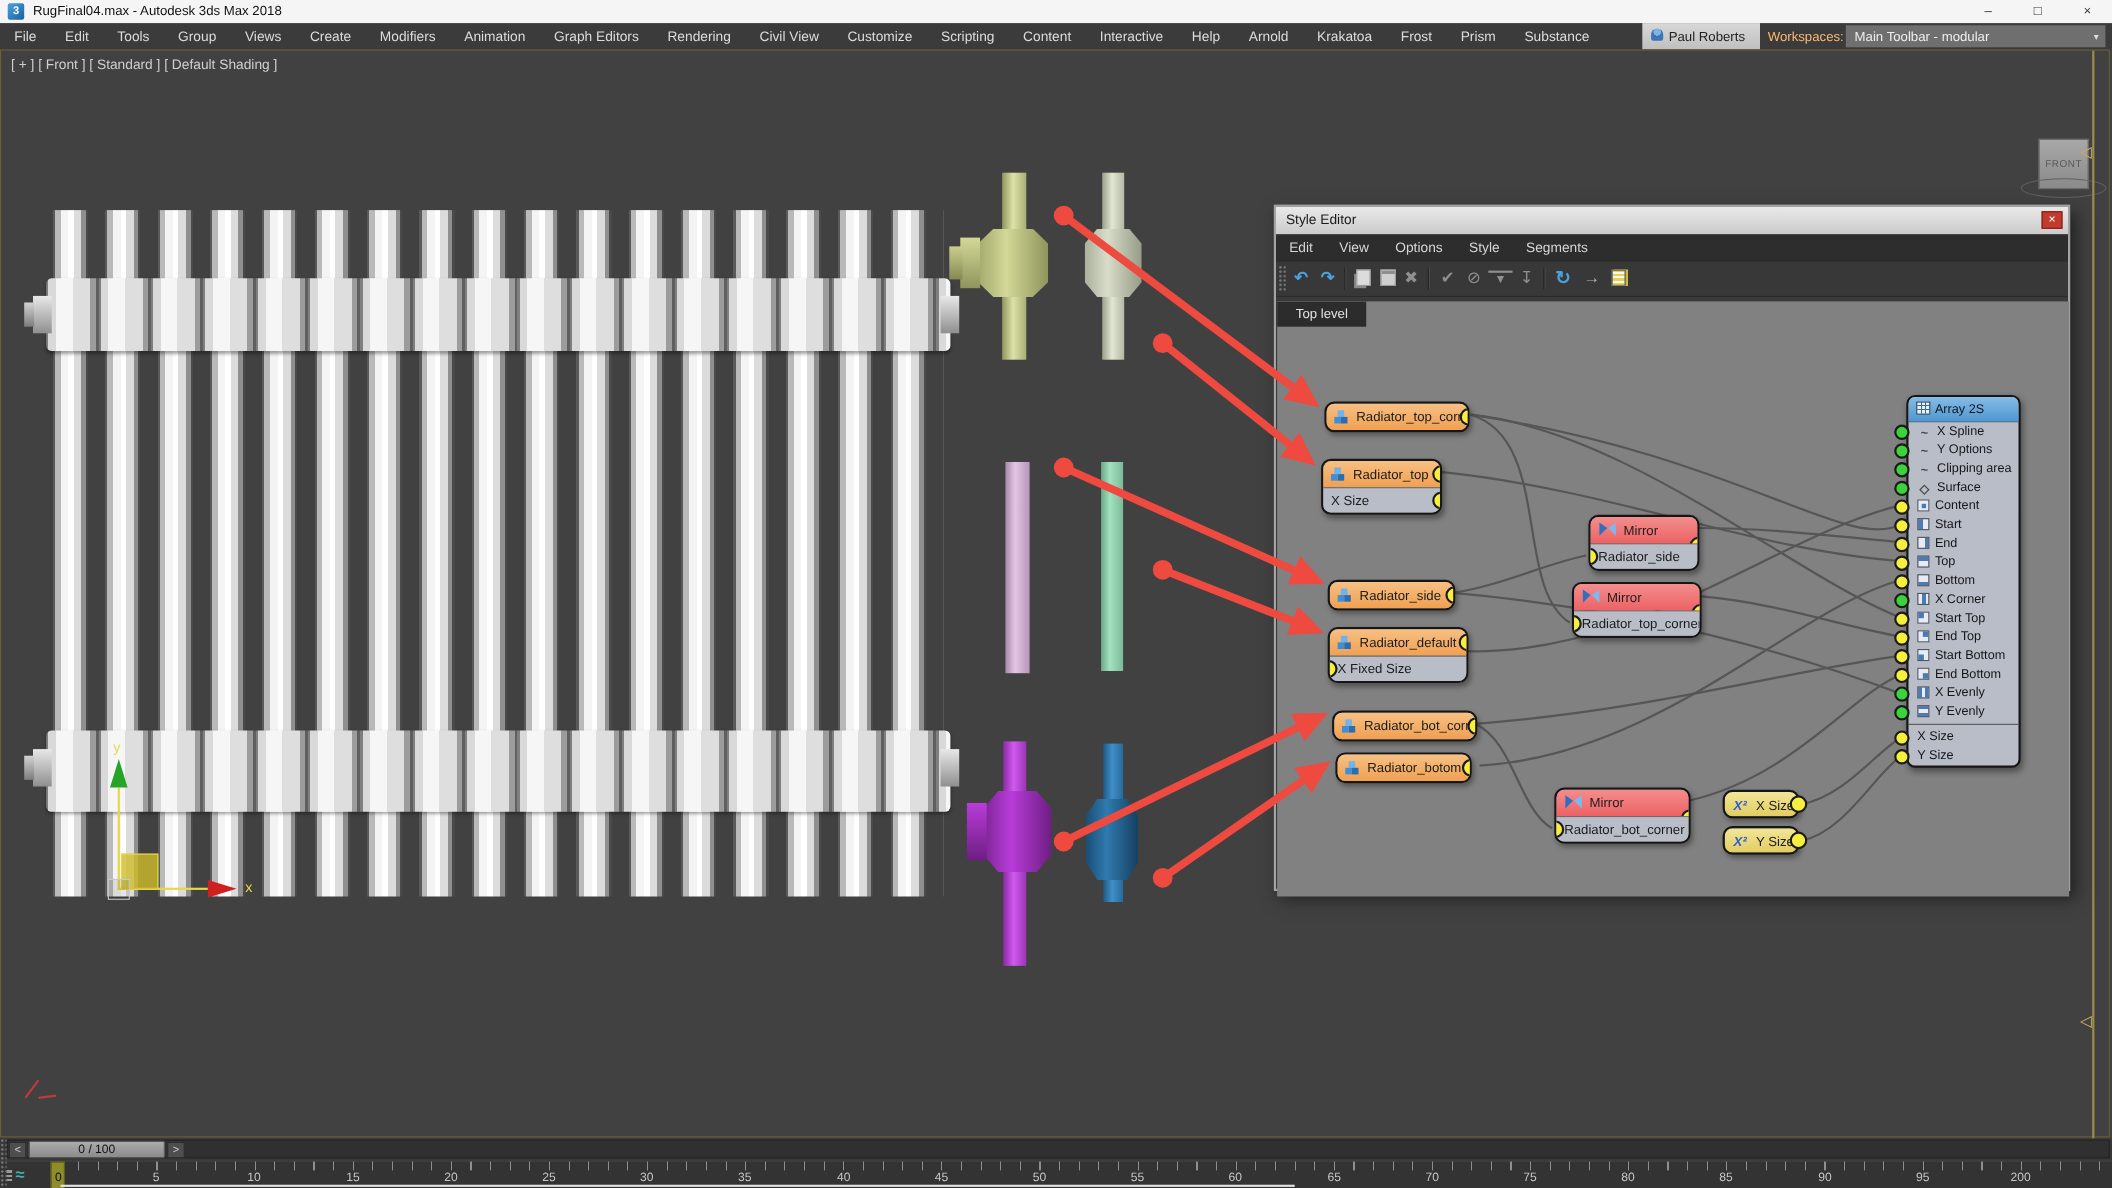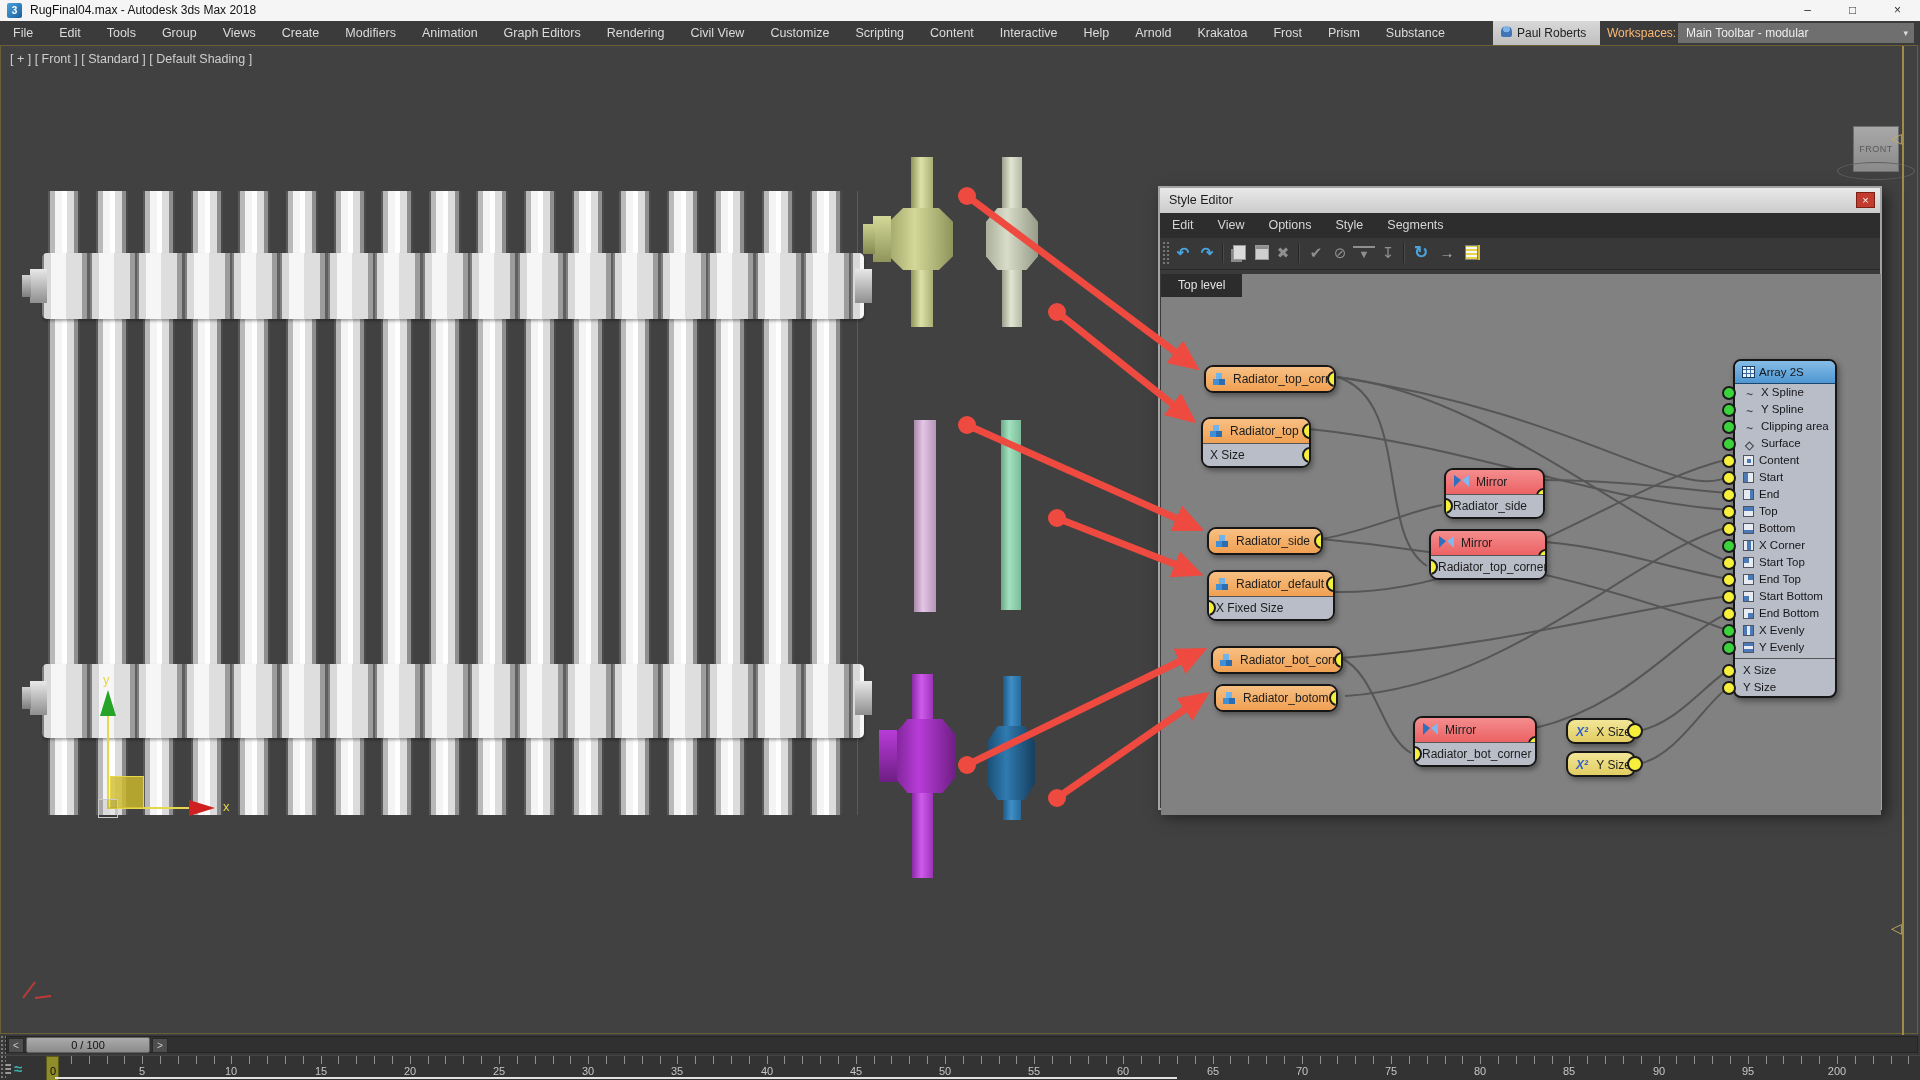--- a/index.html
+++ b/index.html
@@ -315,21 +315,21 @@
       </div>
       <div class="node op noparam" style="left:405px;top:477px;width:70px">
         <span class="x2">X²</span>
         <span class="nlabel">Y Size</span>
         <span class="dot out"></span>
       </div>
 
       <div class="arraynode" style="left:572px;top:85px;width:100px">
         <div class="ahead"><span class="grid-icon"></span><span>Array 2S</span></div>
         <div class="arow"><span class="port g"></span><span class="ric ric-spline">~</span><span>X Spline</span></div>
-        <div class="arow"><span class="port g"></span><span class="ric ric-spline">~</span><span>Y Spline</span></div>
+        <div class="arow"><span class="port g"></span><span class="ric ric-spline">~</span><span>Y Options</span></div>
         <div class="arow"><span class="port g"></span><span class="ric ric-spline">~</span><span>Clipping area</span></div>
         <div class="arow"><span class="port g"></span><span class="ric ric-surface">◇</span><span>Surface</span></div>
         <div class="arow"><span class="port y"></span><span class="ric ric-d"></span><span>Content</span></div>
         <div class="arow"><span class="port y"></span><span class="ric ric-start"></span><span>Start</span></div>
         <div class="arow"><span class="port y"></span><span class="ric ric-end"></span><span>End</span></div>
         <div class="arow"><span class="port y"></span><span class="ric ric-top"></span><span>Top</span></div>
         <div class="arow"><span class="port y"></span><span class="ric ric-bot"></span><span>Bottom</span></div>
         <div class="arow"><span class="port g"></span><span class="ric ric-xc"></span><span>X Corner</span></div>
         <div class="arow"><span class="port y"></span><span class="ric ric-st"></span><span>Start Top</span></div>
         <div class="arow"><span class="port y"></span><span class="ric ric-et"></span><span>End Top</span></div>

